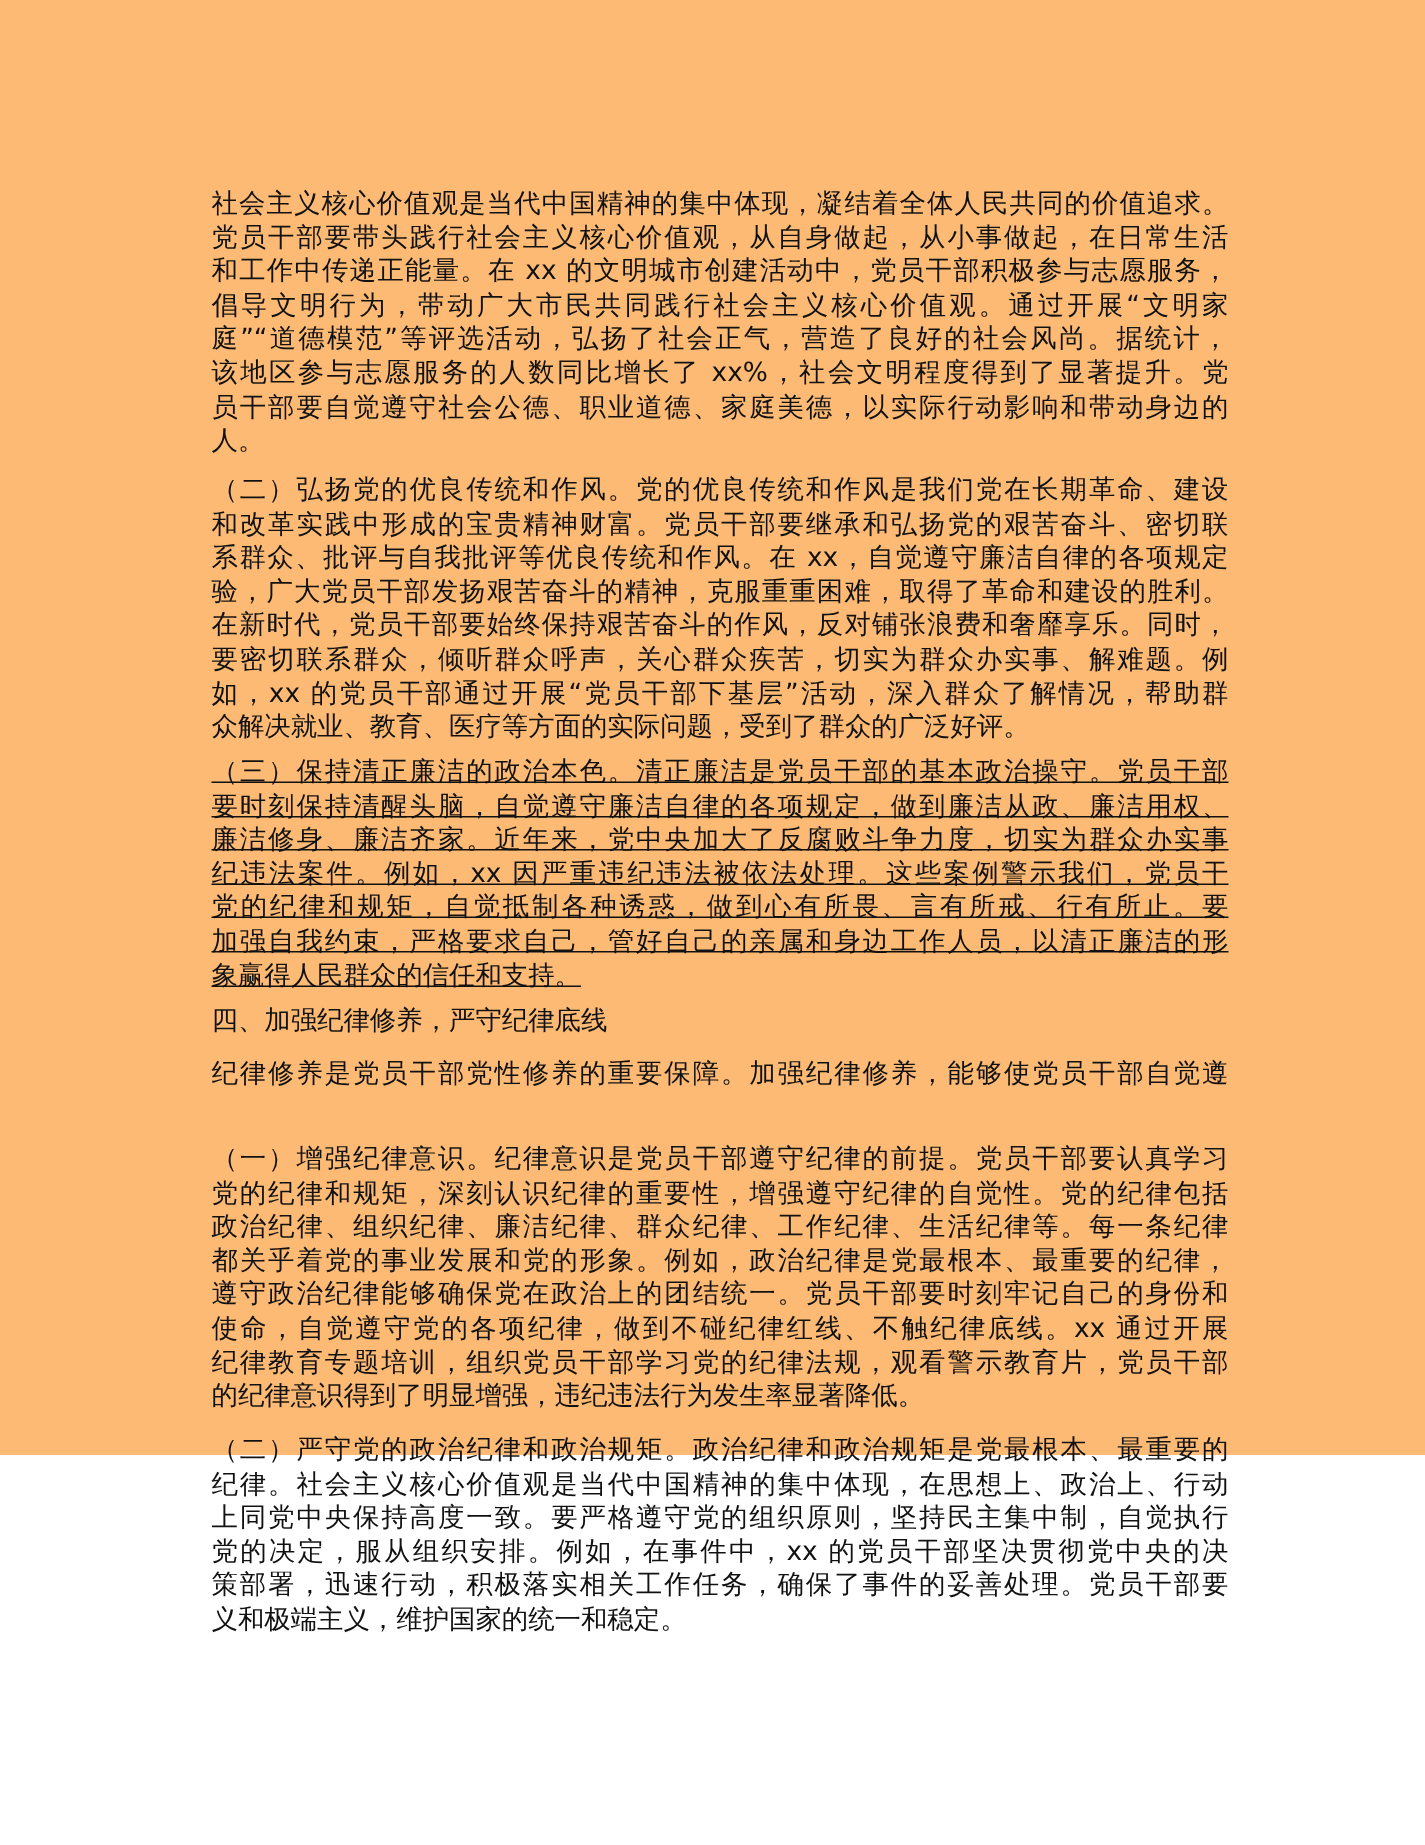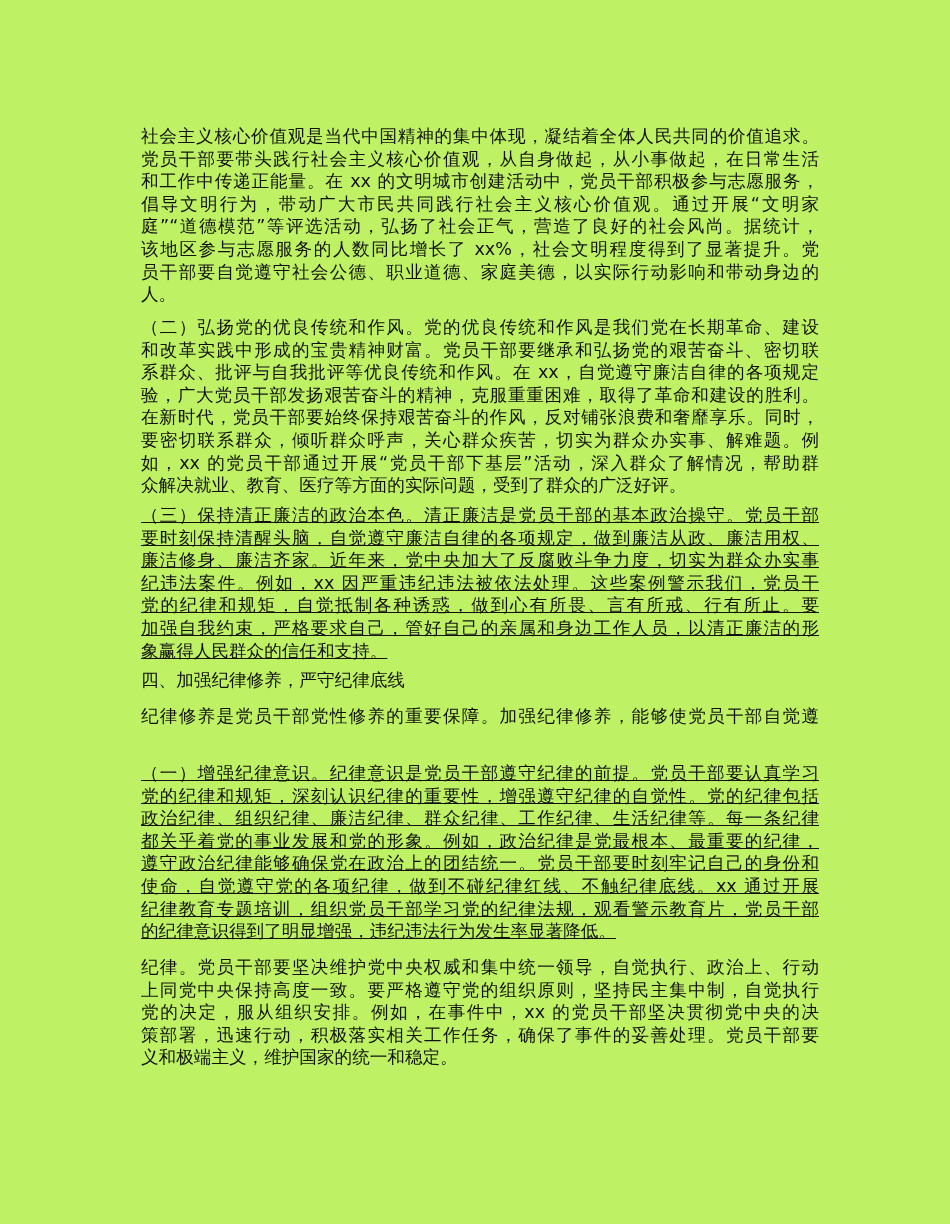--- a/index.html
+++ b/index.html
@@ -1,18 +1,18 @@
 <!DOCTYPE html>
 <html><head>
 <meta charset="utf-8">
 <style>
   html, body { margin:0; padding:0; background:#ffffff; }
   body { width:950px; height:1230px; position:relative; overflow:hidden;
          font-family:"DejaVu Sans","Liberation Sans",sans-serif; color:#111111; }
-  .page { position:absolute; left:0; top:0; width:950px; height:1224px; background:#bef264; }
+  .page { position:absolute; left:0; top:0; width:950px; height:970px; background:#fdba74; }
   .para { position:absolute; left:141px; width:678px; margin:0; }
   .line { display:block; height:22.6px; line-height:22.6px; font-size:17.6px;
           white-space:nowrap; text-align:justify; text-align-last:justify; letter-spacing:0; }
   .line.last { text-align-last:left; }
   .heading { position:absolute; left:141px; font-size:17.6px; line-height:22.6px; white-space:nowrap; }
 </style>
 </head>
 <body>
 
 <div class="page" id="page">
@@ -39,35 +39,36 @@
     <div class="para" style="top: 504px; text-decoration: underline;">
       <span class="line">（三）保持清正廉洁的政治本色。清正廉洁是党员干部的基本政治操守。党员干部</span>
       <span class="line">要时刻保持清醒头脑，自觉遵守廉洁自律的各项规定，做到廉洁从政、廉洁用权、</span>
       <span class="line">廉洁修身、廉洁齐家。近年来，党中央加大了反腐败斗争力度，切实为群众办实事</span>
       <span class="line">纪违法案件。例如，xx 因严重违纪违法被依法处理。这些案例警示我们，党员干</span>
       <span class="line">党的纪律和规矩，自觉抵制各种诱惑，做到心有所畏、言有所戒、行有所止。要</span>
       <span class="line">加强自我约束，严格要求自己，管好自己的亲属和身边工作人员，以清正廉洁的形</span>
       <span class="line last">象赢得人民群众的信任和支持。</span>
     </div>
     <div class="heading" style="top: 670px;">
-      <span class="line last" style="text-align-last: left; font-family: Liberation Mono, monospace;">四、加强纪律修养，严守纪律底线</span>
+      <span class="line last" style="text-align-last: left;">四、加强纪律修养，严守纪律底线</span>
     </div>
     <div class="para" style="top: 705px;">
       <span class="line">纪律修养是党员干部党性修养的重要保障。加强纪律修养，能够使党员干部自觉遵</span>
     </div>
-    <div class="para" style="top: 762px; text-decoration: underline;">
+    <div class="para" style="top: 762px;">
       <span class="line">（一）增强纪律意识。纪律意识是党员干部遵守纪律的前提。党员干部要认真学习</span>
       <span class="line">党的纪律和规矩，深刻认识纪律的重要性，增强遵守纪律的自觉性。党的纪律包括</span>
       <span class="line">政治纪律、组织纪律、廉洁纪律、群众纪律、工作纪律、生活纪律等。每一条纪律</span>
       <span class="line">都关乎着党的事业发展和党的形象。例如，政治纪律是党最根本、最重要的纪律，</span>
       <span class="line">遵守政治纪律能够确保党在政治上的团结统一。党员干部要时刻牢记自己的身份和</span>
       <span class="line">使命，自觉遵守党的各项纪律，做到不碰纪律红线、不触纪律底线。xx 通过开展</span>
       <span class="line">纪律教育专题培训，组织党员干部学习党的纪律法规，观看警示教育片，党员干部</span>
       <span class="line last">的纪律意识得到了明显增强，违纪违法行为发生率显著降低。</span>
     </div>
     <div class="para" style="top: 956px;">
-      <span class="line">纪律。党员干部要坚决维护党中央权威和集中统一领导，自觉执行、政治上、行动</span>
+      <span class="line">（二）严守党的政治纪律和政治规矩。政治纪律和政治规矩是党最根本、最重要的</span>
+      <span class="line">纪律。社会主义核心价值观是当代中国精神的集中体现，在思想上、政治上、行动</span>
       <span class="line">上同党中央保持高度一致。要严格遵守党的组织原则，坚持民主集中制，自觉执行</span>
       <span class="line">党的决定，服从组织安排。例如，在事件中，xx 的党员干部坚决贯彻党中央的决</span>
       <span class="line">策部署，迅速行动，积极落实相关工作任务，确保了事件的妥善处理。党员干部要</span>
       <span class="line last">义和极端主义，维护国家的统一和稳定。</span>
     </div>
   </div>
 
 </body></html>

